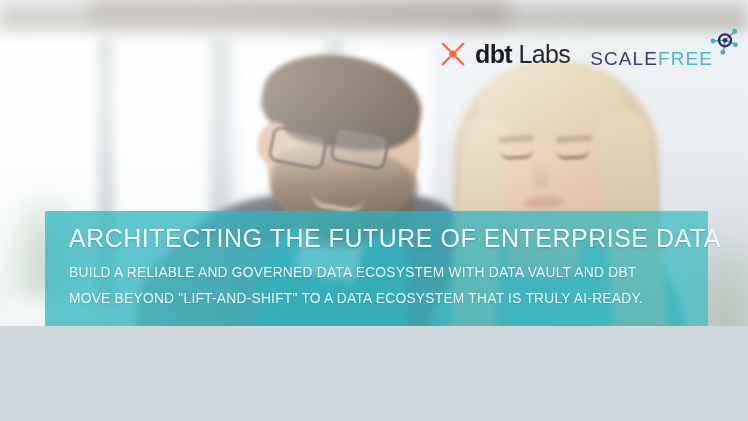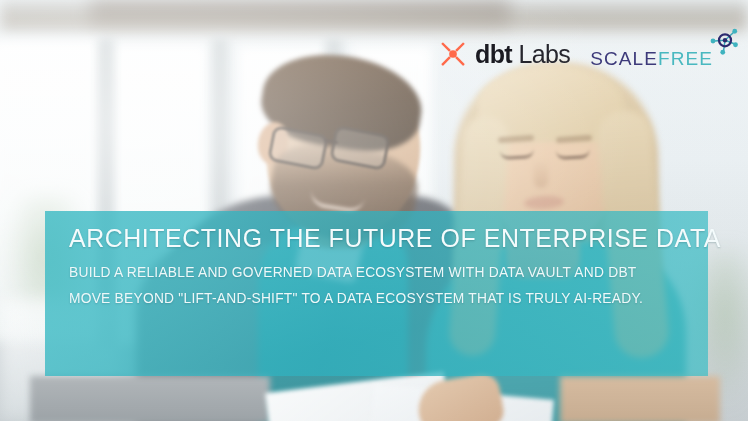--- a/index.html
+++ b/index.html
@@ -4,21 +4,21 @@
 <style>
   * { margin:0; padding:0; box-sizing:border-box; }
   html,body { width:748px; height:421px; overflow:hidden; }
   body {
     font-family:"Liberation Sans", sans-serif;
     background:#cfd8dc;
   }
 
   .banner {
     position:relative;
-    width:748px; height:421px;
+    width:748px; height:326px;
     overflow:hidden;
     background:#e7edf0;
   }
 
   
   .photo { position:absolute; inset:0; overflow:hidden; }
 
   
   .bg-base {
     position:absolute; inset:0;

